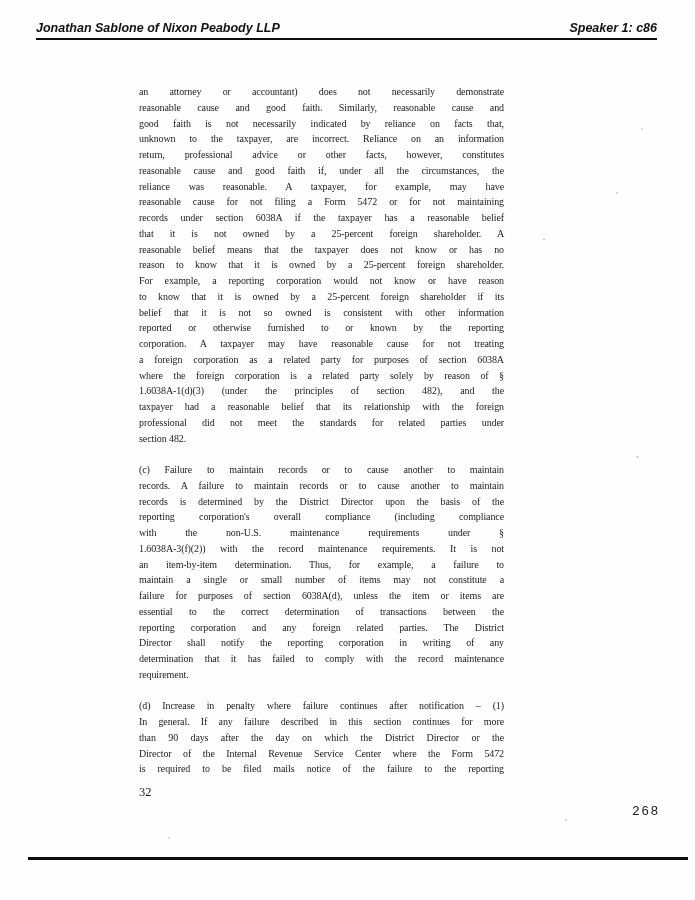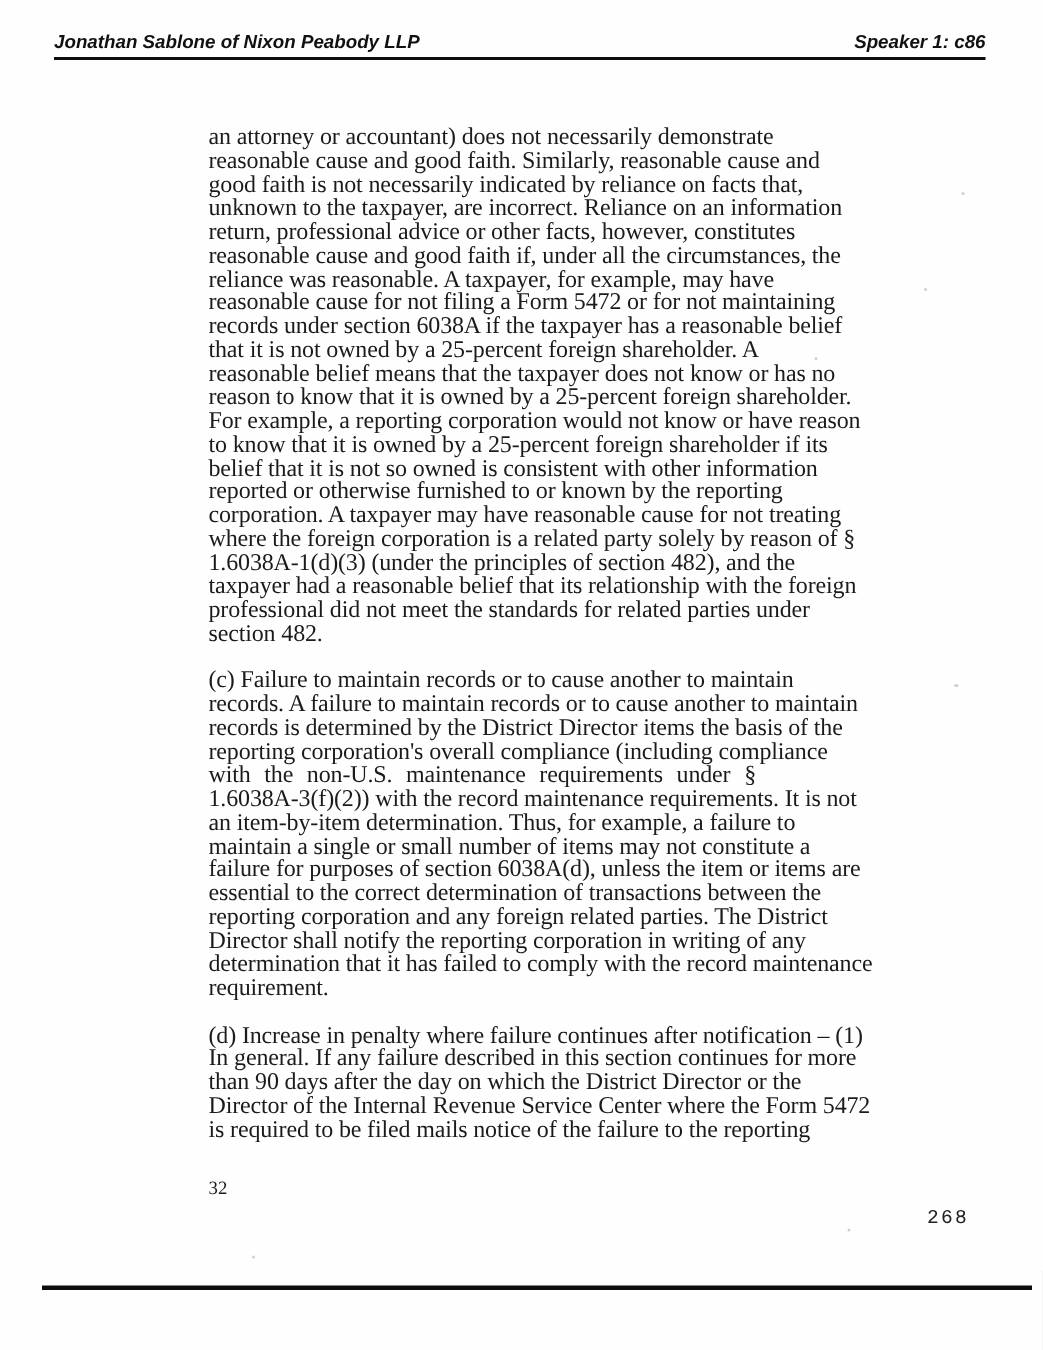--- a/index.html
+++ b/index.html
@@ -26,21 +26,21 @@
     font-style: italic;
     font-weight: bold;
     font-size: 12.5px;
     color: #111;
   }
   
   .body-col {
     position: absolute;
     left: 139px; top: 84px;
     width: 365px;
-    font-size: 16px;
+    font-size: 10px;
     line-height: 15.75px;
     letter-spacing: -0.1px;
     color: #1b1b1b;
   }
   .para { margin: 0 0 15.75px 0; }
   .line {
     height: 15.75px;
     white-space: nowrap;
     text-align: justify;
     text-align-last: justify;
@@ -49,21 +49,21 @@
 
   .page-number {
     position: absolute;
     top: 785px; left: 139px; width: 365px;
     text-align: left;
     font-size: 12.5px;
     color: #1b1b1b;
   }
   .bates {
     position: absolute;
-    top: 804px; left: 618px;
+    top: 804px; left: 632px;
     font-family: "Liberation Mono", monospace;
     font-size: 13px;
     letter-spacing: 1.5px;
     color: #222;
   }
   .footer-rule {
     position: absolute;
     top: 857px; left: 28px; right: 7px;
     height: 3px;
     background: #0d0d0d;
@@ -108,30 +108,31 @@
         <div class="line">reasonable cause for not filing a Form 5472 or for not maintaining</div>
         <div class="line">records under section 6038A if the taxpayer has a reasonable belief</div>
         <div class="line">that it is not owned by a 25-percent foreign shareholder. A</div>
         <div class="line">reasonable belief means that the taxpayer does not know or has no</div>
         <div class="line">reason to know that it is owned by a 25-percent foreign shareholder.</div>
         <div class="line">For example, a reporting corporation would not know or have reason</div>
         <div class="line">to know that it is owned by a 25-percent foreign shareholder if its</div>
         <div class="line">belief that it is not so owned is consistent with other information</div>
         <div class="line">reported or otherwise furnished to or known by the reporting</div>
         <div class="line">corporation. A taxpayer may have reasonable cause for not treating</div>
+        <div class="line">a foreign corporation as a related party for purposes of section 6038A</div>
         <div class="line">where the foreign corporation is a related party solely by reason of §</div>
         <div class="line">1.6038A-1(d)(3) (under the principles of section 482), and the</div>
         <div class="line">taxpayer had a reasonable belief that its relationship with the foreign</div>
         <div class="line">professional did not meet the standards for related parties under</div>
         <div class="line no-just">section 482.</div>
       </div>
       <div class="para">
         <div class="line">(c) Failure to maintain records or to cause another to maintain</div>
         <div class="line">records. A failure to maintain records or to cause another to maintain</div>
-        <div class="line">records is determined by the District Director items the basis of the</div>
+        <div class="line">records is determined by the District Director upon the basis of the</div>
         <div class="line">reporting corporation's overall compliance (including compliance</div>
         <div class="line">with the non-U.S. maintenance requirements under §</div>
         <div class="line">1.6038A-3(f)(2)) with the record maintenance requirements. It is not</div>
         <div class="line">an item-by-item determination. Thus, for example, a failure to</div>
         <div class="line">maintain a single or small number of items may not constitute a</div>
         <div class="line">failure for purposes of section 6038A(d), unless the item or items are</div>
         <div class="line">essential to the correct determination of transactions between the</div>
         <div class="line">reporting corporation and any foreign related parties. The District</div>
         <div class="line">Director shall notify the reporting corporation in writing of any</div>
         <div class="line">determination that it has failed to comply with the record maintenance</div>

